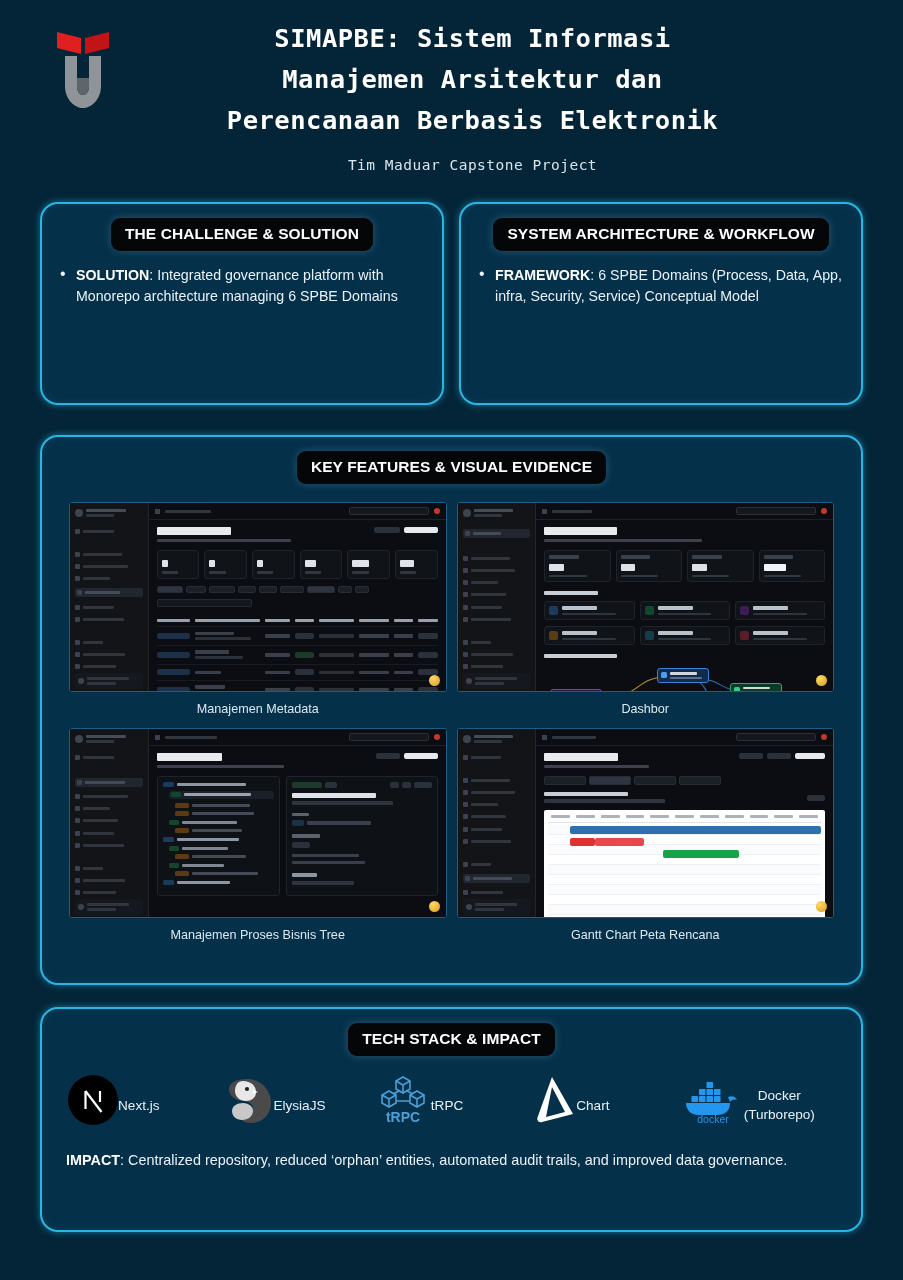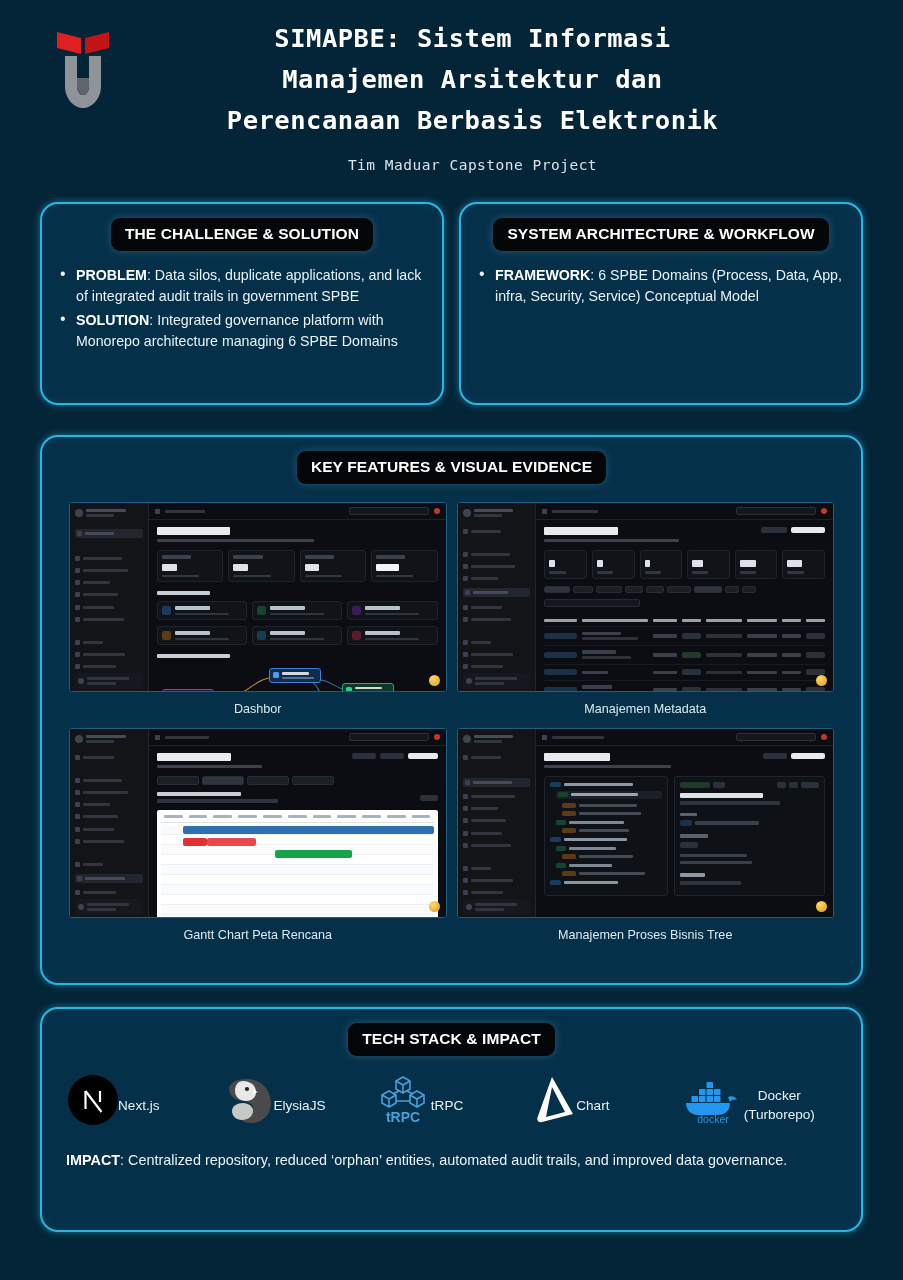--- a/index.html
+++ b/index.html
@@ -193,37 +193,225 @@
       <div class="poster-title">Perencanaan Berbasis Elektronik</div>
       <div class="poster-subtitle">Tim Maduar Capstone Project</div>
     </div>
   </div>
 
   <div class="top-row">
 
     <div class="card top-card">
       <div class="badge-center"><span class="badge">THE CHALLENGE &amp; SOLUTION</span></div>
       <ul class="bullets">
-        <li><span class="lead">PROBLEM</span><span>: Data silos, duplicate applications, and lack of integrated audit trails in government SPBE</span></li>
         <li><span class="lead">SOLUTION</span><span>: Integrated governance platform with Monorepo architecture managing 6 SPBE Domains</span></li>
       </ul>
     </div>
 
     <div class="card top-card">
       <div class="badge-center"><span class="badge">SYSTEM ARCHITECTURE &amp; WORKFLOW</span></div>
       <ul class="bullets">
         <li><span class="lead">FRAMEWORK</span><span>: 6 SPBE Domains (Process, Data, App, infra, Security, Service) Conceptual Model</span></li>
       </ul>
     </div>
   </div>
 
   <div class="card features-card">
     <div class="badge-center"><span class="badge">KEY FEATURES &amp; VISUAL EVIDENCE</span></div>
 
     <div class="thumbs">
+
+      <div class="thumb-cell">
+        <div class="thumb-frame">
+          <div class="app">
+            <div class="app-side">
+              <div class="app-brand">
+                  <div class="app-dot"></div>
+                  <div style="flex:1">
+                    <div class="bar l" style="width:70%"></div>
+                    <div class="bar" style="width:50%;margin-top:2px"></div>
+                  </div>
+                </div>
+              <div class="nav-i">
+                  <div class="sq"></div>
+                  <div class="bar" style="width:45%"></div>
+                </div>
+              <div class="nav-sec"></div>
+              <div class="nav-i">
+                  <div class="sq"></div>
+                  <div class="bar" style="width:58%"></div>
+                </div>
+              <div class="nav-i">
+                  <div class="sq"></div>
+                  <div class="bar" style="width:66%"></div>
+                </div>
+              <div class="nav-i">
+                  <div class="sq"></div>
+                  <div class="bar" style="width:40%"></div>
+                </div>
+              <div class="nav-i act">
+                  <div class="sq"></div>
+                  <div class="bar l" style="width:55%"></div>
+                </div>
+              <div class="nav-i">
+                  <div class="sq"></div>
+                  <div class="bar" style="width:46%"></div>
+                </div>
+              <div class="nav-i">
+                  <div class="sq"></div>
+                  <div class="bar" style="width:60%"></div>
+                </div>
+              <div class="nav-sec"></div>
+              <div class="nav-i">
+                  <div class="sq"></div>
+                  <div class="bar" style="width:30%"></div>
+                </div>
+              <div class="nav-i">
+                  <div class="sq"></div>
+                  <div class="bar" style="width:62%"></div>
+                </div>
+              <div class="nav-i">
+                  <div class="sq"></div>
+                  <div class="bar" style="width:48%"></div>
+                </div>
+              <div class="app-side-foot">
+                  <div class="app-dot" style="width:6px;height:6px;flex:0 0 6px"></div>
+                  <div style="flex:1">
+                    <div class="bar" style="width:80%"></div>
+                    <div class="bar" style="width:55%;margin-top:2px"></div>
+                  </div>
+                </div>
+            </div>
+            <div class="app-main">
+              <div class="app-top">
+                <div class="sq" style="width:5px;height:5px;background:#3a4150"></div>
+                <div class="bar" style="width:46px"></div>
+                <div class="app-search"></div>
+                <div style="width:6px;height:6px;border-radius:50%;background:#c0392b"></div>
+              </div>
+              <div class="app-body">
+                <div style="display:flex;align-items:flex-start">
+                  <div style="flex:1">
+                    <div class="pg-title" style="width:34%"></div>
+                    <div class="pg-sub" style="width:62%"></div>
+                  </div>
+                  <div style="display:flex;gap:4px;align-items:center">
+                    <div class="pill" style="width:26px"></div>
+                    <div class="pill" style="width:34px;background:#e6e9ee"></div>
+                  </div>
+                </div>
+                <div class="stat-row">
+                  <div class="stat">
+                      <div class="v" style="width:18%"></div>
+                      <div class="s" style="width:50%"></div>
+                    </div>
+                  <div class="stat">
+                      <div class="v" style="width:18%"></div>
+                      <div class="s" style="width:50%"></div>
+                    </div>
+                  <div class="stat">
+                      <div class="v" style="width:18%"></div>
+                      <div class="s" style="width:50%"></div>
+                    </div>
+                  <div class="stat">
+                      <div class="v" style="width:34%"></div>
+                      <div class="s" style="width:50%"></div>
+                    </div>
+                  <div class="stat">
+                      <div class="v" style="width:50%"></div>
+                      <div class="s" style="width:50%"></div>
+                    </div>
+                  <div class="stat">
+                      <div class="v" style="width:44%"></div>
+                      <div class="s" style="width:50%"></div>
+                    </div>
+                </div>
+                <div class="tabs-row">
+                  <div class="tabchip on" style="width:26px"></div>
+                  <div class="tabchip" style="width:20px"></div>
+                  <div class="tabchip" style="width:26px"></div>
+                  <div class="tabchip" style="width:18px"></div>
+                  <div class="tabchip" style="width:18px"></div>
+                  <div class="tabchip" style="width:24px"></div>
+                  <div class="tabchip on" style="width:28px"></div>
+                  <div class="tabchip" style="width:14px"></div>
+                  <div class="tabchip" style="width:14px"></div>
+                </div>
+                <div class="filter-box"></div>
+                <div class="tbl">
+                  <div class="tr">
+                    <div class="cell hd" style="width:12%"></div>
+                      <div class="cell hd" style="width:24%"></div>
+                    <div class="cell hd" style="width:9%"></div>
+                      <div class="cell hd" style="width:7%"></div>
+                    <div class="cell hd" style="width:13%"></div>
+                      <div class="cell hd" style="width:11%"></div>
+                    <div class="cell hd" style="width:7%"></div>
+                      <div class="cell hd" style="width:7%"></div>
+                  </div>
+                  <div class="tr">
+                    <div class="pill b" style="width:12%"></div>
+                      <div style="width:24%">
+                        <div class="cell" style="width:60%"></div>
+                        <div class="cell" style="width:86%;margin-top:2px;background:#2b3039"></div>
+                      </div>
+                    <div class="cell" style="width:9%"></div>
+                      <div class="pill" style="width:7%"></div>
+                    <div class="cell" style="width:13%;background:#2b3039"></div>
+                      <div class="cell" style="width:11%"></div>
+                    <div class="cell" style="width:7%"></div>
+                      <div class="pill" style="width:7%"></div>
+                  </div>
+                  <div class="tr">
+                    <div class="pill b" style="width:12%"></div>
+                      <div style="width:24%">
+                        <div class="cell" style="width:52%"></div>
+                        <div class="cell" style="width:74%;margin-top:2px;background:#2b3039"></div>
+                      </div>
+                    <div class="cell" style="width:9%"></div>
+                      <div class="pill g" style="width:7%"></div>
+                    <div class="cell" style="width:13%;background:#2b3039"></div>
+                      <div class="cell" style="width:11%"></div>
+                    <div class="cell" style="width:7%"></div>
+                      <div class="pill" style="width:7%"></div>
+                  </div>
+                  <div class="tr">
+                    <div class="pill b" style="width:12%"></div>
+                      <div style="width:24%">
+                        <div class="cell" style="width:40%"></div>
+                      </div>
+                    <div class="cell" style="width:9%"></div>
+                      <div class="pill" style="width:7%"></div>
+                    <div class="cell" style="width:13%;background:#2b3039"></div>
+                      <div class="cell" style="width:11%"></div>
+                    <div class="cell" style="width:7%"></div>
+                      <div class="pill" style="width:7%"></div>
+                  </div>
+                  <div class="tr">
+                    <div class="pill b" style="width:12%"></div>
+                      <div style="width:24%">
+                        <div class="cell" style="width:46%"></div>
+                        <div class="cell" style="width:80%;margin-top:2px;background:#2b3039"></div>
+                      </div>
+                    <div class="cell" style="width:9%"></div>
+                      <div class="pill" style="width:7%"></div>
+                    <div class="cell" style="width:13%;background:#2b3039"></div>
+                      <div class="cell" style="width:11%"></div>
+                    <div class="cell" style="width:7%"></div>
+                      <div class="pill" style="width:7%"></div>
+                  </div>
+
+                </div>
+              </div>
+            </div>
+            <div class="app-avatar"></div>
+          </div>
+        </div>
+        <div class="thumb-caption">Manajemen Metadata</div>
+      </div>
 
       <div class="thumb-cell">
         <div class="thumb-frame">
           <div class="app">
             <div class="app-side">
               <div class="app-brand">
                   <div class="app-dot"></div>
                   <div style="flex:1">
                     <div class="bar l" style="width:70%"></div>
                     <div class="bar" style="width:50%;margin-top:2px"></div>
@@ -402,35 +590,35 @@
                   <div style="flex:1">
                     <div class="bar l" style="width:70%"></div>
                     <div class="bar" style="width:50%;margin-top:2px"></div>
                   </div>
                 </div>
               <div class="nav-i">
                   <div class="sq"></div>
                   <div class="bar" style="width:45%"></div>
                 </div>
               <div class="nav-sec"></div>
-              <div class="nav-i">
-                  <div class="sq"></div>
-                  <div class="bar" style="width:58%"></div>
+              <div class="nav-i act">
+                  <div class="sq"></div>
+                  <div class="bar l" style="width:62%"></div>
                 </div>
               <div class="nav-i">
                   <div class="sq"></div>
                   <div class="bar" style="width:66%"></div>
                 </div>
               <div class="nav-i">
                   <div class="sq"></div>
                   <div class="bar" style="width:40%"></div>
                 </div>
-              <div class="nav-i act">
-                  <div class="sq"></div>
-                  <div class="bar l" style="width:55%"></div>
+              <div class="nav-i">
+                  <div class="sq"></div>
+                  <div class="bar" style="width:52%"></div>
                 </div>
               <div class="nav-i">
                   <div class="sq"></div>
                   <div class="bar" style="width:46%"></div>
                 </div>
               <div class="nav-i">
                   <div class="sq"></div>
                   <div class="bar" style="width:60%"></div>
                 </div>
               <div class="nav-sec"></div>
@@ -450,143 +638,117 @@
                   <div class="app-dot" style="width:6px;height:6px;flex:0 0 6px"></div>
                   <div style="flex:1">
                     <div class="bar" style="width:80%"></div>
                     <div class="bar" style="width:55%;margin-top:2px"></div>
                   </div>
                 </div>
             </div>
             <div class="app-main">
               <div class="app-top">
                 <div class="sq" style="width:5px;height:5px;background:#3a4150"></div>
-                <div class="bar" style="width:46px"></div>
+                <div class="bar" style="width:52px"></div>
                 <div class="app-search"></div>
                 <div style="width:6px;height:6px;border-radius:50%;background:#c0392b"></div>
               </div>
               <div class="app-body">
                 <div style="display:flex;align-items:flex-start">
                   <div style="flex:1">
-                    <div class="pg-title" style="width:34%"></div>
-                    <div class="pg-sub" style="width:62%"></div>
+                    <div class="pg-title" style="width:30%"></div>
+                    <div class="pg-sub" style="width:58%"></div>
                   </div>
                   <div style="display:flex;gap:4px;align-items:center">
-                    <div class="pill" style="width:26px"></div>
+                    <div class="pill" style="width:24px"></div>
                     <div class="pill" style="width:34px;background:#e6e9ee"></div>
                   </div>
                 </div>
-                <div class="stat-row">
-                  <div class="stat">
-                      <div class="v" style="width:18%"></div>
-                      <div class="s" style="width:50%"></div>
-                    </div>
-                  <div class="stat">
-                      <div class="v" style="width:18%"></div>
-                      <div class="s" style="width:50%"></div>
-                    </div>
-                  <div class="stat">
-                      <div class="v" style="width:18%"></div>
-                      <div class="s" style="width:50%"></div>
-                    </div>
-                  <div class="stat">
-                      <div class="v" style="width:34%"></div>
-                      <div class="s" style="width:50%"></div>
-                    </div>
-                  <div class="stat">
-                      <div class="v" style="width:50%"></div>
-                      <div class="s" style="width:50%"></div>
-                    </div>
-                  <div class="stat">
-                      <div class="v" style="width:44%"></div>
-                      <div class="s" style="width:50%"></div>
-                    </div>
-                </div>
-                <div class="tabs-row">
-                  <div class="tabchip on" style="width:26px"></div>
-                  <div class="tabchip" style="width:20px"></div>
-                  <div class="tabchip" style="width:26px"></div>
-                  <div class="tabchip" style="width:18px"></div>
-                  <div class="tabchip" style="width:18px"></div>
-                  <div class="tabchip" style="width:24px"></div>
-                  <div class="tabchip on" style="width:28px"></div>
-                  <div class="tabchip" style="width:14px"></div>
-                  <div class="tabchip" style="width:14px"></div>
-                </div>
-                <div class="filter-box"></div>
-                <div class="tbl">
-                  <div class="tr">
-                    <div class="cell hd" style="width:12%"></div>
-                      <div class="cell hd" style="width:24%"></div>
-                    <div class="cell hd" style="width:9%"></div>
-                      <div class="cell hd" style="width:7%"></div>
-                    <div class="cell hd" style="width:13%"></div>
-                      <div class="cell hd" style="width:11%"></div>
-                    <div class="cell hd" style="width:7%"></div>
-                      <div class="cell hd" style="width:7%"></div>
-                  </div>
-                  <div class="tr">
-                    <div class="pill b" style="width:12%"></div>
-                      <div style="width:24%">
-                        <div class="cell" style="width:60%"></div>
-                        <div class="cell" style="width:86%;margin-top:2px;background:#2b3039"></div>
-                      </div>
-                    <div class="cell" style="width:9%"></div>
-                      <div class="pill" style="width:7%"></div>
-                    <div class="cell" style="width:13%;background:#2b3039"></div>
-                      <div class="cell" style="width:11%"></div>
-                    <div class="cell" style="width:7%"></div>
-                      <div class="pill" style="width:7%"></div>
-                  </div>
-                  <div class="tr">
-                    <div class="pill b" style="width:12%"></div>
-                      <div style="width:24%">
-                        <div class="cell" style="width:52%"></div>
-                        <div class="cell" style="width:74%;margin-top:2px;background:#2b3039"></div>
-                      </div>
-                    <div class="cell" style="width:9%"></div>
-                      <div class="pill g" style="width:7%"></div>
-                    <div class="cell" style="width:13%;background:#2b3039"></div>
-                      <div class="cell" style="width:11%"></div>
-                    <div class="cell" style="width:7%"></div>
-                      <div class="pill" style="width:7%"></div>
-                  </div>
-                  <div class="tr">
-                    <div class="pill b" style="width:12%"></div>
-                      <div style="width:24%">
-                        <div class="cell" style="width:40%"></div>
-                      </div>
-                    <div class="cell" style="width:9%"></div>
-                      <div class="pill" style="width:7%"></div>
-                    <div class="cell" style="width:13%;background:#2b3039"></div>
-                      <div class="cell" style="width:11%"></div>
-                    <div class="cell" style="width:7%"></div>
-                      <div class="pill" style="width:7%"></div>
-                  </div>
-                  <div class="tr">
-                    <div class="pill b" style="width:12%"></div>
-                      <div style="width:24%">
+                <div class="split">
+                  <div class="pane l">
+                    <div class="trow">
+                        <div class="tcode" style="width:11px;background:#1c3a5c"></div>
+                        <div class="tlabel" style="width:62%;background:#8d97a3"></div>
+                      </div>
+                    <div class="trow sel" style="margin-left:6px">
+                        <div class="tcode" style="width:10px;background:#14452f"></div>
+                        <div class="tlabel" style="width:66%;background:#99a3af"></div>
+                      </div>
+                    <div class="trow" style="margin-left:12px">
+                        <div class="tcode" style="width:14px;background:#5c3a12"></div>
+                        <div class="tlabel" style="width:58%"></div>
+                      </div>
+                    <div class="trow" style="margin-left:12px">
+                        <div class="tcode" style="width:14px;background:#5c3a12"></div>
+                        <div class="tlabel" style="width:62%"></div>
+                      </div>
+                    <div class="trow" style="margin-left:6px">
+                        <div class="tcode" style="width:10px;background:#14452f"></div>
+                        <div class="tlabel" style="width:52%;background:#7e8793"></div>
+                      </div>
+                    <div class="trow" style="margin-left:12px">
+                        <div class="tcode" style="width:14px;background:#5c3a12"></div>
+                        <div class="tlabel" style="width:50%"></div>
+                      </div>
+                    <div class="trow">
+                        <div class="tcode" style="width:11px;background:#1c3a5c"></div>
+                        <div class="tlabel" style="width:56%;background:#8d97a3"></div>
+                      </div>
+                    <div class="trow" style="margin-left:6px">
+                        <div class="tcode" style="width:10px;background:#14452f"></div>
+                        <div class="tlabel" style="width:44%;background:#7e8793"></div>
+                      </div>
+                    <div class="trow" style="margin-left:12px">
+                        <div class="tcode" style="width:14px;background:#5c3a12"></div>
+                        <div class="tlabel" style="width:54%"></div>
+                      </div>
+                    <div class="trow" style="margin-left:6px">
+                        <div class="tcode" style="width:10px;background:#14452f"></div>
+                        <div class="tlabel" style="width:40%;background:#7e8793"></div>
+                      </div>
+                    <div class="trow" style="margin-left:12px">
+                        <div class="tcode" style="width:14px;background:#5c3a12"></div>
+                        <div class="tlabel" style="width:66%"></div>
+                      </div>
+                    <div class="trow">
+                        <div class="tcode" style="width:11px;background:#1c3a5c"></div>
+                        <div class="tlabel" style="width:48%;background:#8d97a3"></div>
+                      </div>
+                  </div>
+                  <div class="pane r">
+                    <div style="display:flex;gap:3px;align-items:center">
+                        <div class="pill g" style="width:30px"></div>
+                        <div class="pill" style="width:12px"></div>
+                      <div style="margin-left:auto;display:flex;gap:3px">
+                          <div class="pill" style="width:9px"></div>
+                          <div class="pill" style="width:9px"></div>
+                          <div class="pill" style="width:18px"></div>
+                        </div>
+                      </div>
+                    <div class="cell" style="width:60%;height:5px;background:#dfe3e9;margin-top:5px"></div>
+                    <div class="cell" style="width:72%;background:#2f353f;margin-top:3px"></div>
+                    <div class="cell" style="width:12%;background:#5a626e;margin-top:8px"></div>
+                    <div style="display:flex;gap:3px;align-items:center;margin-top:4px">
+                        <div class="pill b" style="width:12px"></div>
                         <div class="cell" style="width:46%"></div>
-                        <div class="cell" style="width:80%;margin-top:2px;background:#2b3039"></div>
-                      </div>
-                    <div class="cell" style="width:9%"></div>
-                      <div class="pill" style="width:7%"></div>
-                    <div class="cell" style="width:13%;background:#2b3039"></div>
-                      <div class="cell" style="width:11%"></div>
-                    <div class="cell" style="width:7%"></div>
-                      <div class="pill" style="width:7%"></div>
-                  </div>
-
+                      </div>
+                    <div class="cell" style="width:20%;background:#5a626e;margin-top:8px"></div>
+                    <div class="pill" style="width:18px;margin-top:4px"></div>
+                    <div class="cell" style="width:48%;margin-top:6px"></div>
+                    <div class="cell" style="width:52%;margin-top:4px"></div>
+                    <div class="cell" style="width:18%;background:#8d97a3;height:4px;margin-top:9px"></div>
+                    <div class="cell" style="width:44%;background:#2f353f;margin-top:4px"></div>
+                  </div>
                 </div>
               </div>
             </div>
             <div class="app-avatar"></div>
           </div>
         </div>
-        <div class="thumb-caption">Manajemen Metadata</div>
+        <div class="thumb-caption">Manajemen Proses Bisnis Tree</div>
       </div>
 
       <div class="thumb-cell">
         <div class="thumb-frame">
           <div class="app">
             <div class="app-side">
               <div class="app-brand">
                   <div class="app-dot"></div>
                   <div style="flex:1">
                     <div class="bar l" style="width:70%"></div>
@@ -705,183 +867,20 @@
                     <div class="g-line" style="background:#fafbfc"></div>
                   </div>
                 </div>
 
               </div>
             </div>
             <div class="app-avatar"></div>
           </div>
         </div>
         <div class="thumb-caption">Gantt Chart Peta Rencana</div>
-      </div>
-
-      <div class="thumb-cell">
-        <div class="thumb-frame">
-          <div class="app">
-            <div class="app-side">
-              <div class="app-brand">
-                  <div class="app-dot"></div>
-                  <div style="flex:1">
-                    <div class="bar l" style="width:70%"></div>
-                    <div class="bar" style="width:50%;margin-top:2px"></div>
-                  </div>
-                </div>
-              <div class="nav-i">
-                  <div class="sq"></div>
-                  <div class="bar" style="width:45%"></div>
-                </div>
-              <div class="nav-sec"></div>
-              <div class="nav-i act">
-                  <div class="sq"></div>
-                  <div class="bar l" style="width:62%"></div>
-                </div>
-              <div class="nav-i">
-                  <div class="sq"></div>
-                  <div class="bar" style="width:66%"></div>
-                </div>
-              <div class="nav-i">
-                  <div class="sq"></div>
-                  <div class="bar" style="width:40%"></div>
-                </div>
-              <div class="nav-i">
-                  <div class="sq"></div>
-                  <div class="bar" style="width:52%"></div>
-                </div>
-              <div class="nav-i">
-                  <div class="sq"></div>
-                  <div class="bar" style="width:46%"></div>
-                </div>
-              <div class="nav-i">
-                  <div class="sq"></div>
-                  <div class="bar" style="width:60%"></div>
-                </div>
-              <div class="nav-sec"></div>
-              <div class="nav-i">
-                  <div class="sq"></div>
-                  <div class="bar" style="width:30%"></div>
-                </div>
-              <div class="nav-i">
-                  <div class="sq"></div>
-                  <div class="bar" style="width:62%"></div>
-                </div>
-              <div class="nav-i">
-                  <div class="sq"></div>
-                  <div class="bar" style="width:48%"></div>
-                </div>
-              <div class="app-side-foot">
-                  <div class="app-dot" style="width:6px;height:6px;flex:0 0 6px"></div>
-                  <div style="flex:1">
-                    <div class="bar" style="width:80%"></div>
-                    <div class="bar" style="width:55%;margin-top:2px"></div>
-                  </div>
-                </div>
-            </div>
-            <div class="app-main">
-              <div class="app-top">
-                <div class="sq" style="width:5px;height:5px;background:#3a4150"></div>
-                <div class="bar" style="width:52px"></div>
-                <div class="app-search"></div>
-                <div style="width:6px;height:6px;border-radius:50%;background:#c0392b"></div>
-              </div>
-              <div class="app-body">
-                <div style="display:flex;align-items:flex-start">
-                  <div style="flex:1">
-                    <div class="pg-title" style="width:30%"></div>
-                    <div class="pg-sub" style="width:58%"></div>
-                  </div>
-                  <div style="display:flex;gap:4px;align-items:center">
-                    <div class="pill" style="width:24px"></div>
-                    <div class="pill" style="width:34px;background:#e6e9ee"></div>
-                  </div>
-                </div>
-                <div class="split">
-                  <div class="pane l">
-                    <div class="trow">
-                        <div class="tcode" style="width:11px;background:#1c3a5c"></div>
-                        <div class="tlabel" style="width:62%;background:#8d97a3"></div>
-                      </div>
-                    <div class="trow sel" style="margin-left:6px">
-                        <div class="tcode" style="width:10px;background:#14452f"></div>
-                        <div class="tlabel" style="width:66%;background:#99a3af"></div>
-                      </div>
-                    <div class="trow" style="margin-left:12px">
-                        <div class="tcode" style="width:14px;background:#5c3a12"></div>
-                        <div class="tlabel" style="width:58%"></div>
-                      </div>
-                    <div class="trow" style="margin-left:12px">
-                        <div class="tcode" style="width:14px;background:#5c3a12"></div>
-                        <div class="tlabel" style="width:62%"></div>
-                      </div>
-                    <div class="trow" style="margin-left:6px">
-                        <div class="tcode" style="width:10px;background:#14452f"></div>
-                        <div class="tlabel" style="width:52%;background:#7e8793"></div>
-                      </div>
-                    <div class="trow" style="margin-left:12px">
-                        <div class="tcode" style="width:14px;background:#5c3a12"></div>
-                        <div class="tlabel" style="width:50%"></div>
-                      </div>
-                    <div class="trow">
-                        <div class="tcode" style="width:11px;background:#1c3a5c"></div>
-                        <div class="tlabel" style="width:56%;background:#8d97a3"></div>
-                      </div>
-                    <div class="trow" style="margin-left:6px">
-                        <div class="tcode" style="width:10px;background:#14452f"></div>
-                        <div class="tlabel" style="width:44%;background:#7e8793"></div>
-                      </div>
-                    <div class="trow" style="margin-left:12px">
-                        <div class="tcode" style="width:14px;background:#5c3a12"></div>
-                        <div class="tlabel" style="width:54%"></div>
-                      </div>
-                    <div class="trow" style="margin-left:6px">
-                        <div class="tcode" style="width:10px;background:#14452f"></div>
-                        <div class="tlabel" style="width:40%;background:#7e8793"></div>
-                      </div>
-                    <div class="trow" style="margin-left:12px">
-                        <div class="tcode" style="width:14px;background:#5c3a12"></div>
-                        <div class="tlabel" style="width:66%"></div>
-                      </div>
-                    <div class="trow">
-                        <div class="tcode" style="width:11px;background:#1c3a5c"></div>
-                        <div class="tlabel" style="width:48%;background:#8d97a3"></div>
-                      </div>
-                  </div>
-                  <div class="pane r">
-                    <div style="display:flex;gap:3px;align-items:center">
-                        <div class="pill g" style="width:30px"></div>
-                        <div class="pill" style="width:12px"></div>
-                      <div style="margin-left:auto;display:flex;gap:3px">
-                          <div class="pill" style="width:9px"></div>
-                          <div class="pill" style="width:9px"></div>
-                          <div class="pill" style="width:18px"></div>
-                        </div>
-                      </div>
-                    <div class="cell" style="width:60%;height:5px;background:#dfe3e9;margin-top:5px"></div>
-                    <div class="cell" style="width:72%;background:#2f353f;margin-top:3px"></div>
-                    <div class="cell" style="width:12%;background:#5a626e;margin-top:8px"></div>
-                    <div style="display:flex;gap:3px;align-items:center;margin-top:4px">
-                        <div class="pill b" style="width:12px"></div>
-                        <div class="cell" style="width:46%"></div>
-                      </div>
-                    <div class="cell" style="width:20%;background:#5a626e;margin-top:8px"></div>
-                    <div class="pill" style="width:18px;margin-top:4px"></div>
-                    <div class="cell" style="width:48%;margin-top:6px"></div>
-                    <div class="cell" style="width:52%;margin-top:4px"></div>
-                    <div class="cell" style="width:18%;background:#8d97a3;height:4px;margin-top:9px"></div>
-                    <div class="cell" style="width:44%;background:#2f353f;margin-top:4px"></div>
-                  </div>
-                </div>
-              </div>
-            </div>
-            <div class="app-avatar"></div>
-          </div>
-        </div>
-        <div class="thumb-caption">Manajemen Proses Bisnis Tree</div>
       </div>
 
     </div>
   </div>
 
   <div class="card tech-card">
     <div class="badge-center"><span class="badge">TECH STACK &amp; IMPACT</span></div>
 
     <div class="tech-row">
 

